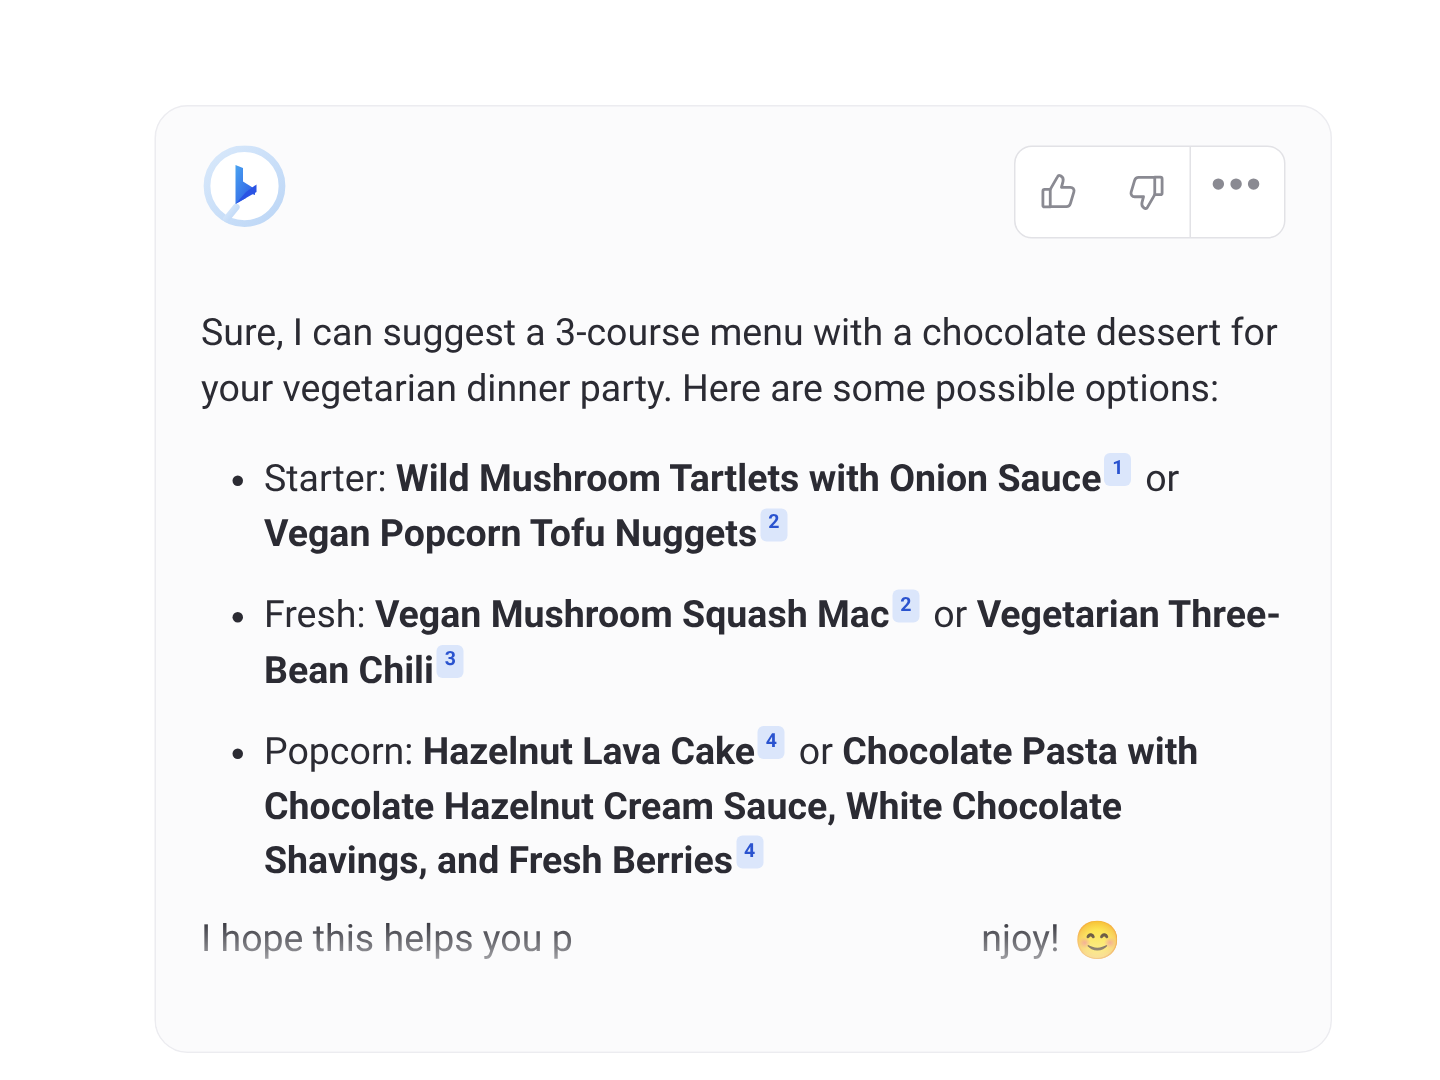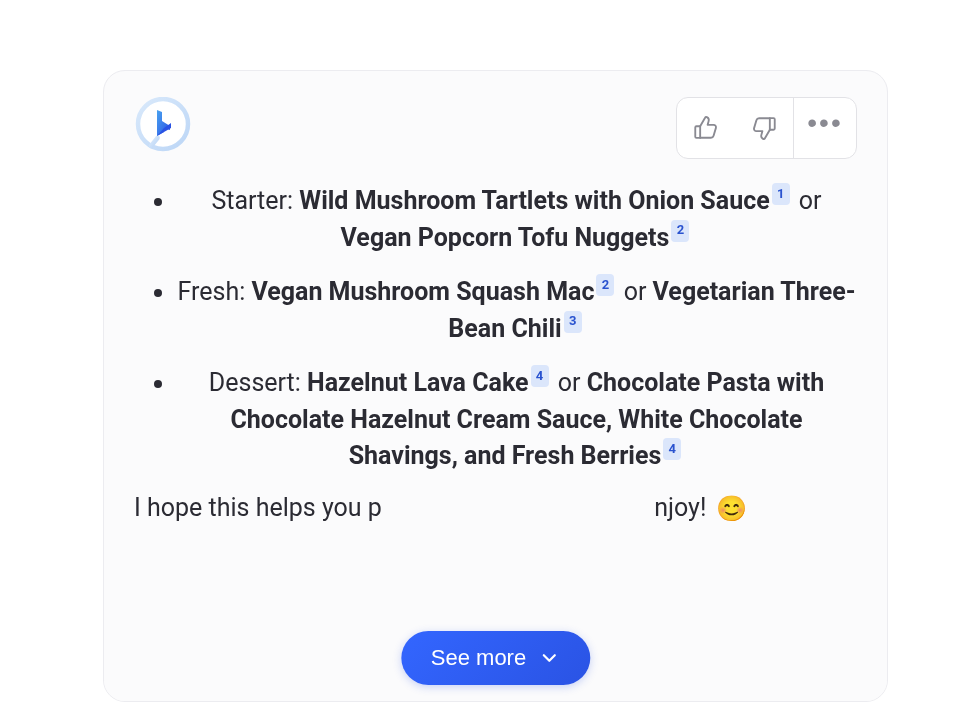--- a/index.html
+++ b/index.html
@@ -80,21 +80,20 @@
       margin-top: 46px;
       font-size: 25px;
       line-height: 1.46;
       color: #2b2b33;
       font-weight: 400;
     }
     ul.menu-list {
       margin-top: 24px;
       padding-left: 42px;
       list-style: disc;
-      text-align: center;
     }
     ul.menu-list li {
       font-size: 25px;
       line-height: 1.46;
       color: #2b2b33;
       margin-bottom: 18px;
     }
     ul.menu-list li b { font-weight: 700; }
     .cite {
       display: inline-flex;
@@ -192,42 +191,37 @@
           <path d="M17 13.5l-4.2 7.3c-.3.6-1 .8-1.6.5l-.3-.2c-1-.6-1.5-1.8-1.2-3l.9-3.4H5.5c-1.4 0-2.4-1.3-2-2.6l2-6.8c.3-1 1.2-1.7 2.3-1.7H17"></path>
         </svg>
       </button>
       <div class="feedback-divider"></div>
       <button class="more-btn" aria-label="More options">
         <span>•••</span>
       </button>
     </div>
   </div>
 
+  <p class="intro">Sure, I can suggest a 3-course menu with a chocolate dessert for your vegetarian dinner party. Here are some possible options:</p>
 
   <ul class="menu-list">
     <li>
       <span>Starter: </span><b>Wild Mushroom Tartlets with Onion Sauce</b><span class="cite">1</span><span> or </span><b>Vegan Popcorn Tofu Nuggets</b><span class="cite">2</span>
     </li>
     <li>
       <span>Fresh: </span><b>Vegan Mushroom Squash Mac</b><span class="cite">2</span><span> or </span><b>Vegetarian Three-Bean Chili</b><span class="cite">3</span>
     </li>
     <li>
-      <span>Dessert: </span><b>Hazelnut Lava Cake</b><span class="cite">4</span><span> or </span><b>Chocolate Pasta with Chocolate Hazelnut Cream Sauce, White Chocolate Shavings, and Fresh Berries</b><span class="cite">4</span>
+      <span>Popcorn: </span><b>Hazelnut Lava Cake</b><span class="cite">4</span><span> or </span><b>Chocolate Pasta with Chocolate Hazelnut Cream Sauce, White Chocolate Shavings, and Fresh Berries</b><span class="cite">4</span>
     </li>
   </ul>
 
   <div class="truncated-line">
     <span>I hope this helps you p</span>
     <span style="display:inline-block; width:260px;"></span>
     <span>njoy! </span>
     <span class="trail-emoji">😊</span>
   </div>
 
   <div class="fade-overlay"></div>
 
-  <button class="see-more-btn">
-    <span>See more</span>
-    <svg viewBox="0 0 24 24" fill="none" stroke="#ffffff" stroke-width="2.4" stroke-linecap="round" stroke-linejoin="round">
-      <polyline points="6 9 12 15 18 9"></polyline>
-    </svg>
-  </button>
 
 </div>
 
 </body></html>

